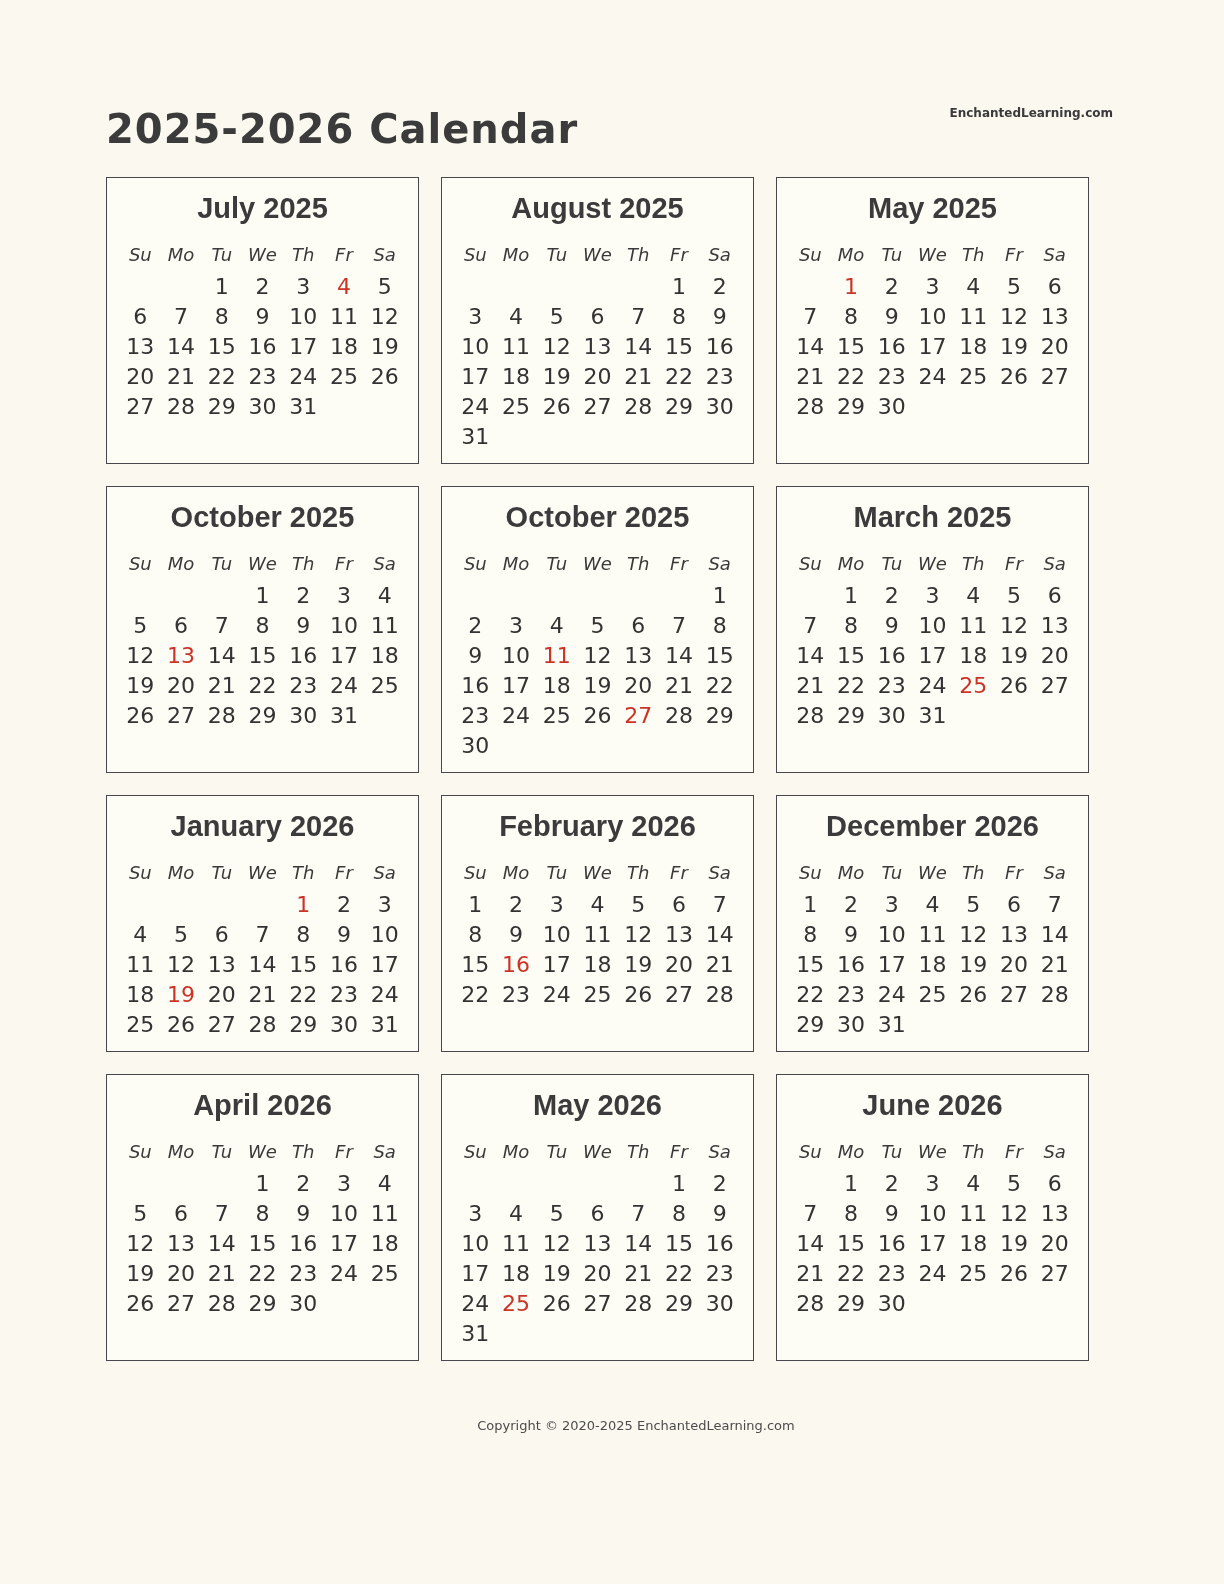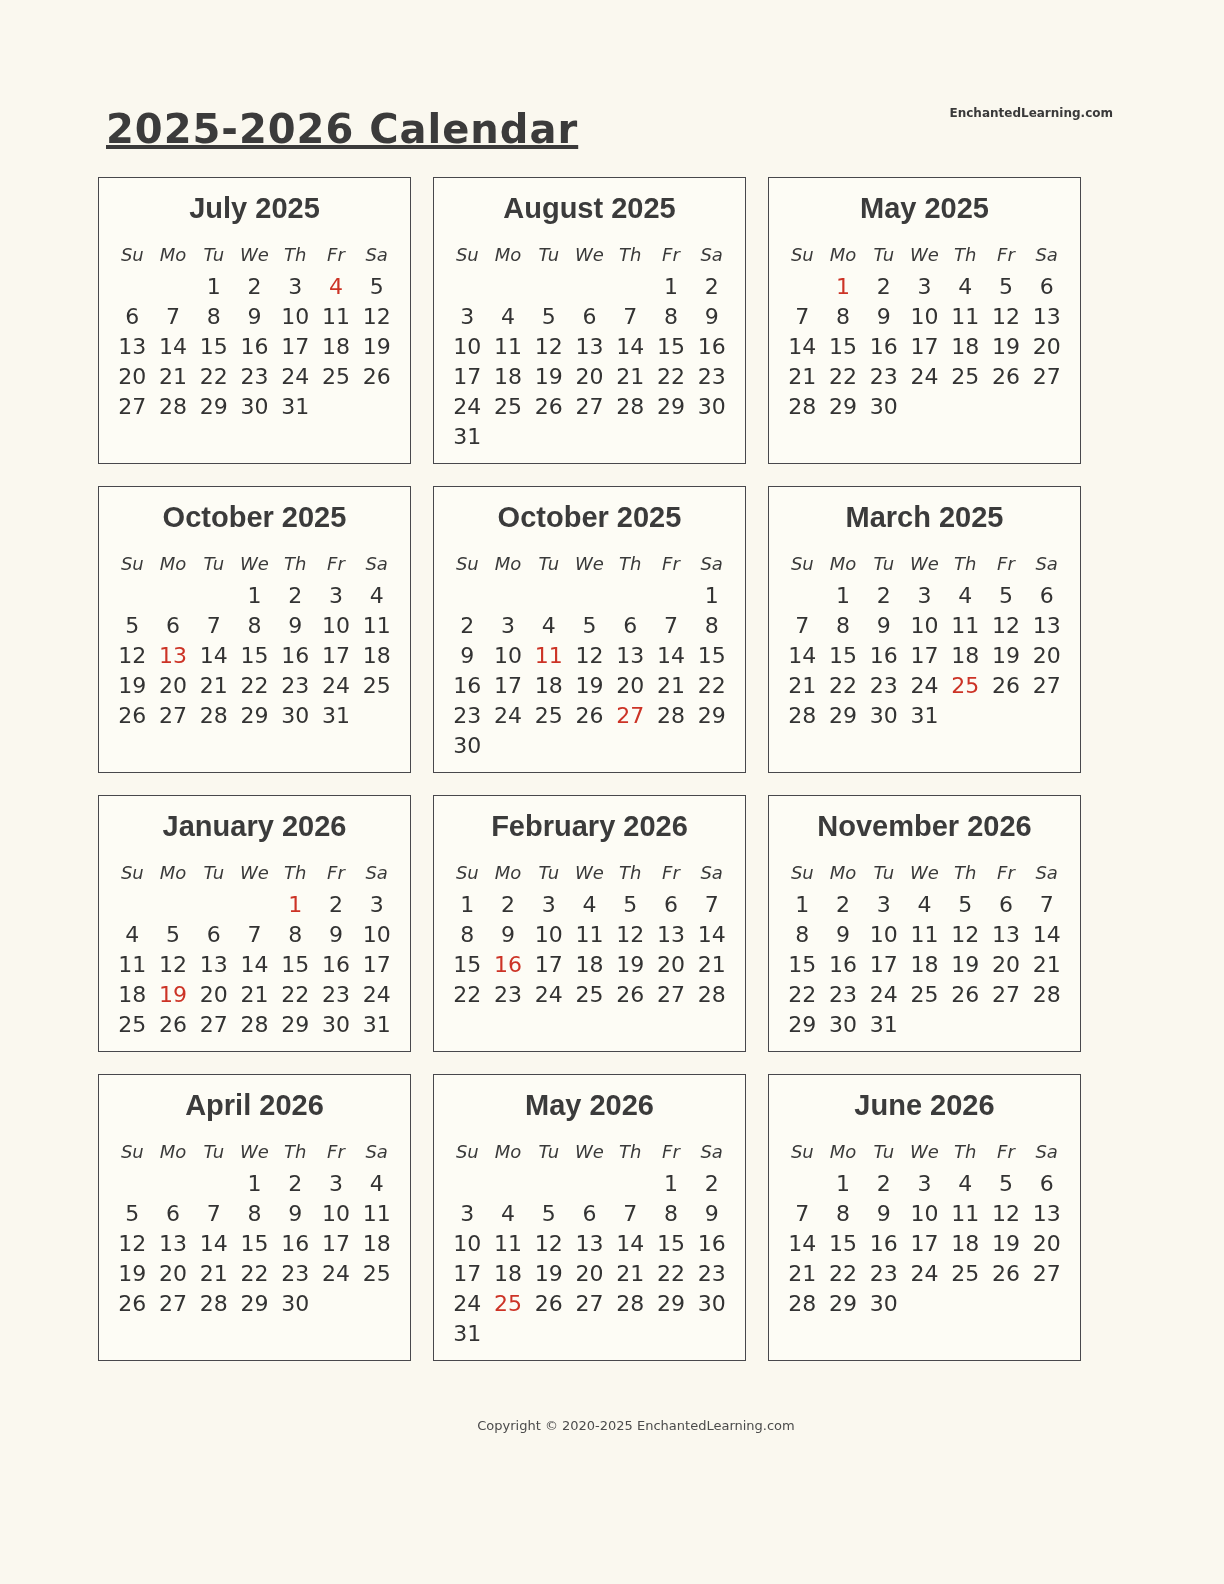--- a/index.html
+++ b/index.html
@@ -24,32 +24,31 @@
   }
   .page-title {
     position: absolute;
     left: 106px; top: 106px;
     margin: 0;
     font-size: 40px;
     line-height: 46px;
     font-weight: bold;
     letter-spacing: 1px;
     color: var(--title-ink);
-    text-decoration: underline;
   }
   .site-name {
     position: absolute;
     top: 106px; right: 111px;
     font-size: 12px;
     font-weight: 600;
     color: #3a3a3a;
   }
   .calendar-grid {
     position: absolute;
-    left: 98px; top: 177px;
+    left: 106px; top: 177px;
     display: grid;
     grid-template-columns: repeat(3, 313px);
     column-gap: 29px;
     row-gap: 31px;
     gap: 22px;
   }
   .month {
     background: var(--panel);
     border: 1px solid var(--border);
     padding: 13px 13px 11px;
@@ -565,21 +564,21 @@
           <span class="date-cell">24</span>
           <span class="date-cell">25</span>
           <span class="date-cell">26</span>
           <span class="date-cell">27</span>
           <span class="date-cell">28</span>
         </div>
       </div>
   </div>
 
   <div class="month">
-    <h2 class="month-title">November 2026</h2>
+    <h2 class="month-title">December 2026</h2>
     <div class="weekday-row">
         <span class="weekday-cell">Su</span>
         <span class="weekday-cell">Mo</span>
         <span class="weekday-cell">Tu</span>
         <span class="weekday-cell">We</span>
         <span class="weekday-cell">Th</span>
         <span class="weekday-cell">Fr</span>
         <span class="weekday-cell">Sa</span>
       </div>
     <div class="weeks">

